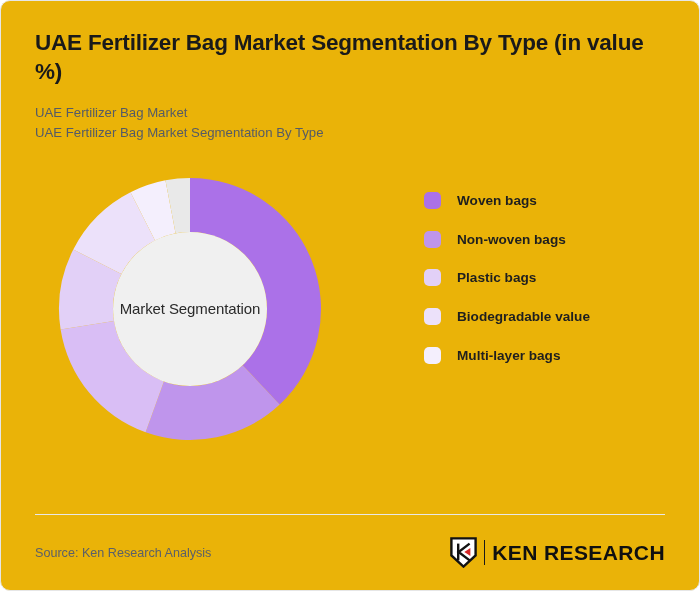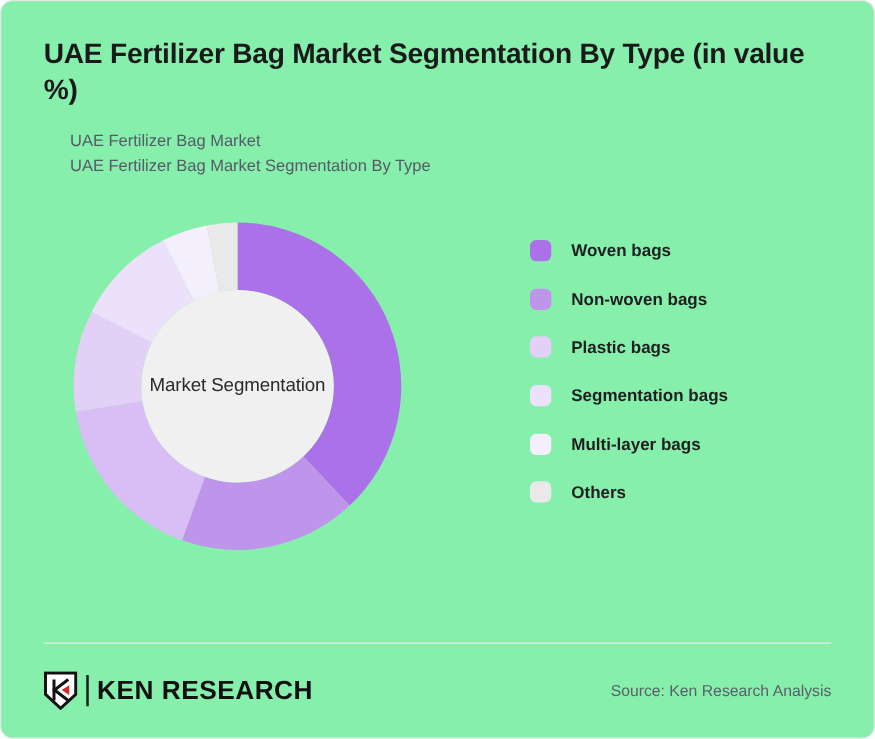--- a/index.html
+++ b/index.html
@@ -5,21 +5,21 @@
   * { box-sizing: border-box; }
   html, body {
     margin: 0; padding: 0;
     width: 700px; height: 591px;
     background: #ffffff;
     font-family: "Liberation Sans", sans-serif;
   }
   #card {
     position: relative;
     width: 700px; height: 591px;
-    background: #86efac;
+    background: #eab308;
     border: 1px solid #e6e6e6;
     border-radius: 10px;
     overflow: hidden;
   }
 
   
   #header { padding: 28px 34px 0 34px; }
   #chart-title {
     font-size: 22.5px;
     font-weight: bold;
@@ -28,21 +28,21 @@
     letter-spacing: -0.2px;
     margin: 0;
     max-width: 620px;
   }
   #subtitles {
     margin-top: 16px;
     font-size: 13.2px;
     color: #555b66;
     line-height: 1.55;
   }
-  #subtitles div { white-space: nowrap; margin-left: 21px; }
+  #subtitles div { white-space: nowrap; }
 
   
   #body {
     position: relative;
     display: flex;
     align-items: flex-start;
     padding: 10px 34px 0 34px;
   }
 
   
@@ -169,44 +169,40 @@
         <div class="legend-row">
           <div class="legend-swatch" style="background: rgb(191, 149, 236);"></div>
           <div class="legend-label">Non-woven bags</div>
         </div>
         <div class="legend-row">
           <div class="legend-swatch" style="background: rgb(226, 208, 247);"></div>
           <div class="legend-label">Plastic bags</div>
         </div>
         <div class="legend-row">
           <div class="legend-swatch" style="background: rgb(236, 225, 250);"></div>
-          <div class="legend-label">Segmentation bags</div>
+          <div class="legend-label">Biodegradable value</div>
         </div>
         <div class="legend-row">
           <div class="legend-swatch" style="background: rgb(244, 239, 253);"></div>
           <div class="legend-label">Multi-layer bags</div>
-        </div>
-        <div class="legend-row">
-          <div class="legend-swatch" style="background: rgb(233, 233, 233);"></div>
-          <div class="legend-label">Others</div>
         </div>
       </div>
 
   </div>
 
   <div id="footer">
     <div id="footer-rule"></div>
     <div id="footer-inner">
+      <div id="source-text">Source: Ken Research Analysis</div>
       <div id="logo">
         <svg id="logo-mark" width="27" height="31" viewBox="0 0 27 31">
           <path d="M1.4 1.4 H25.6 V18.5 L13.5 29.6 L1.4 18.5 Z" fill="#ffffff" stroke="#121212" stroke-width="2.4"></path>
           <path d="M8.2 6.6 V23.4" stroke="#121212" stroke-width="2.4" fill="none"></path>
           <path d="M19.6 6.6 L8.6 15.0 L19.6 23.4" stroke="#121212" stroke-width="2.4" fill="none"></path>
           <path id="logo-accent" d="M20.4 11.1 L20.4 18.9 L14.3 15.0 Z" fill="#d62828"></path>
         </svg>
         <div id="logo-bar"></div>
         <div id="logo-text">KEN RESEARCH</div>
       </div>
-      <div id="source-text">Source: Ken Research Analysis</div>
     </div>
   </div>
 
 </div>
 
 </body></html>

